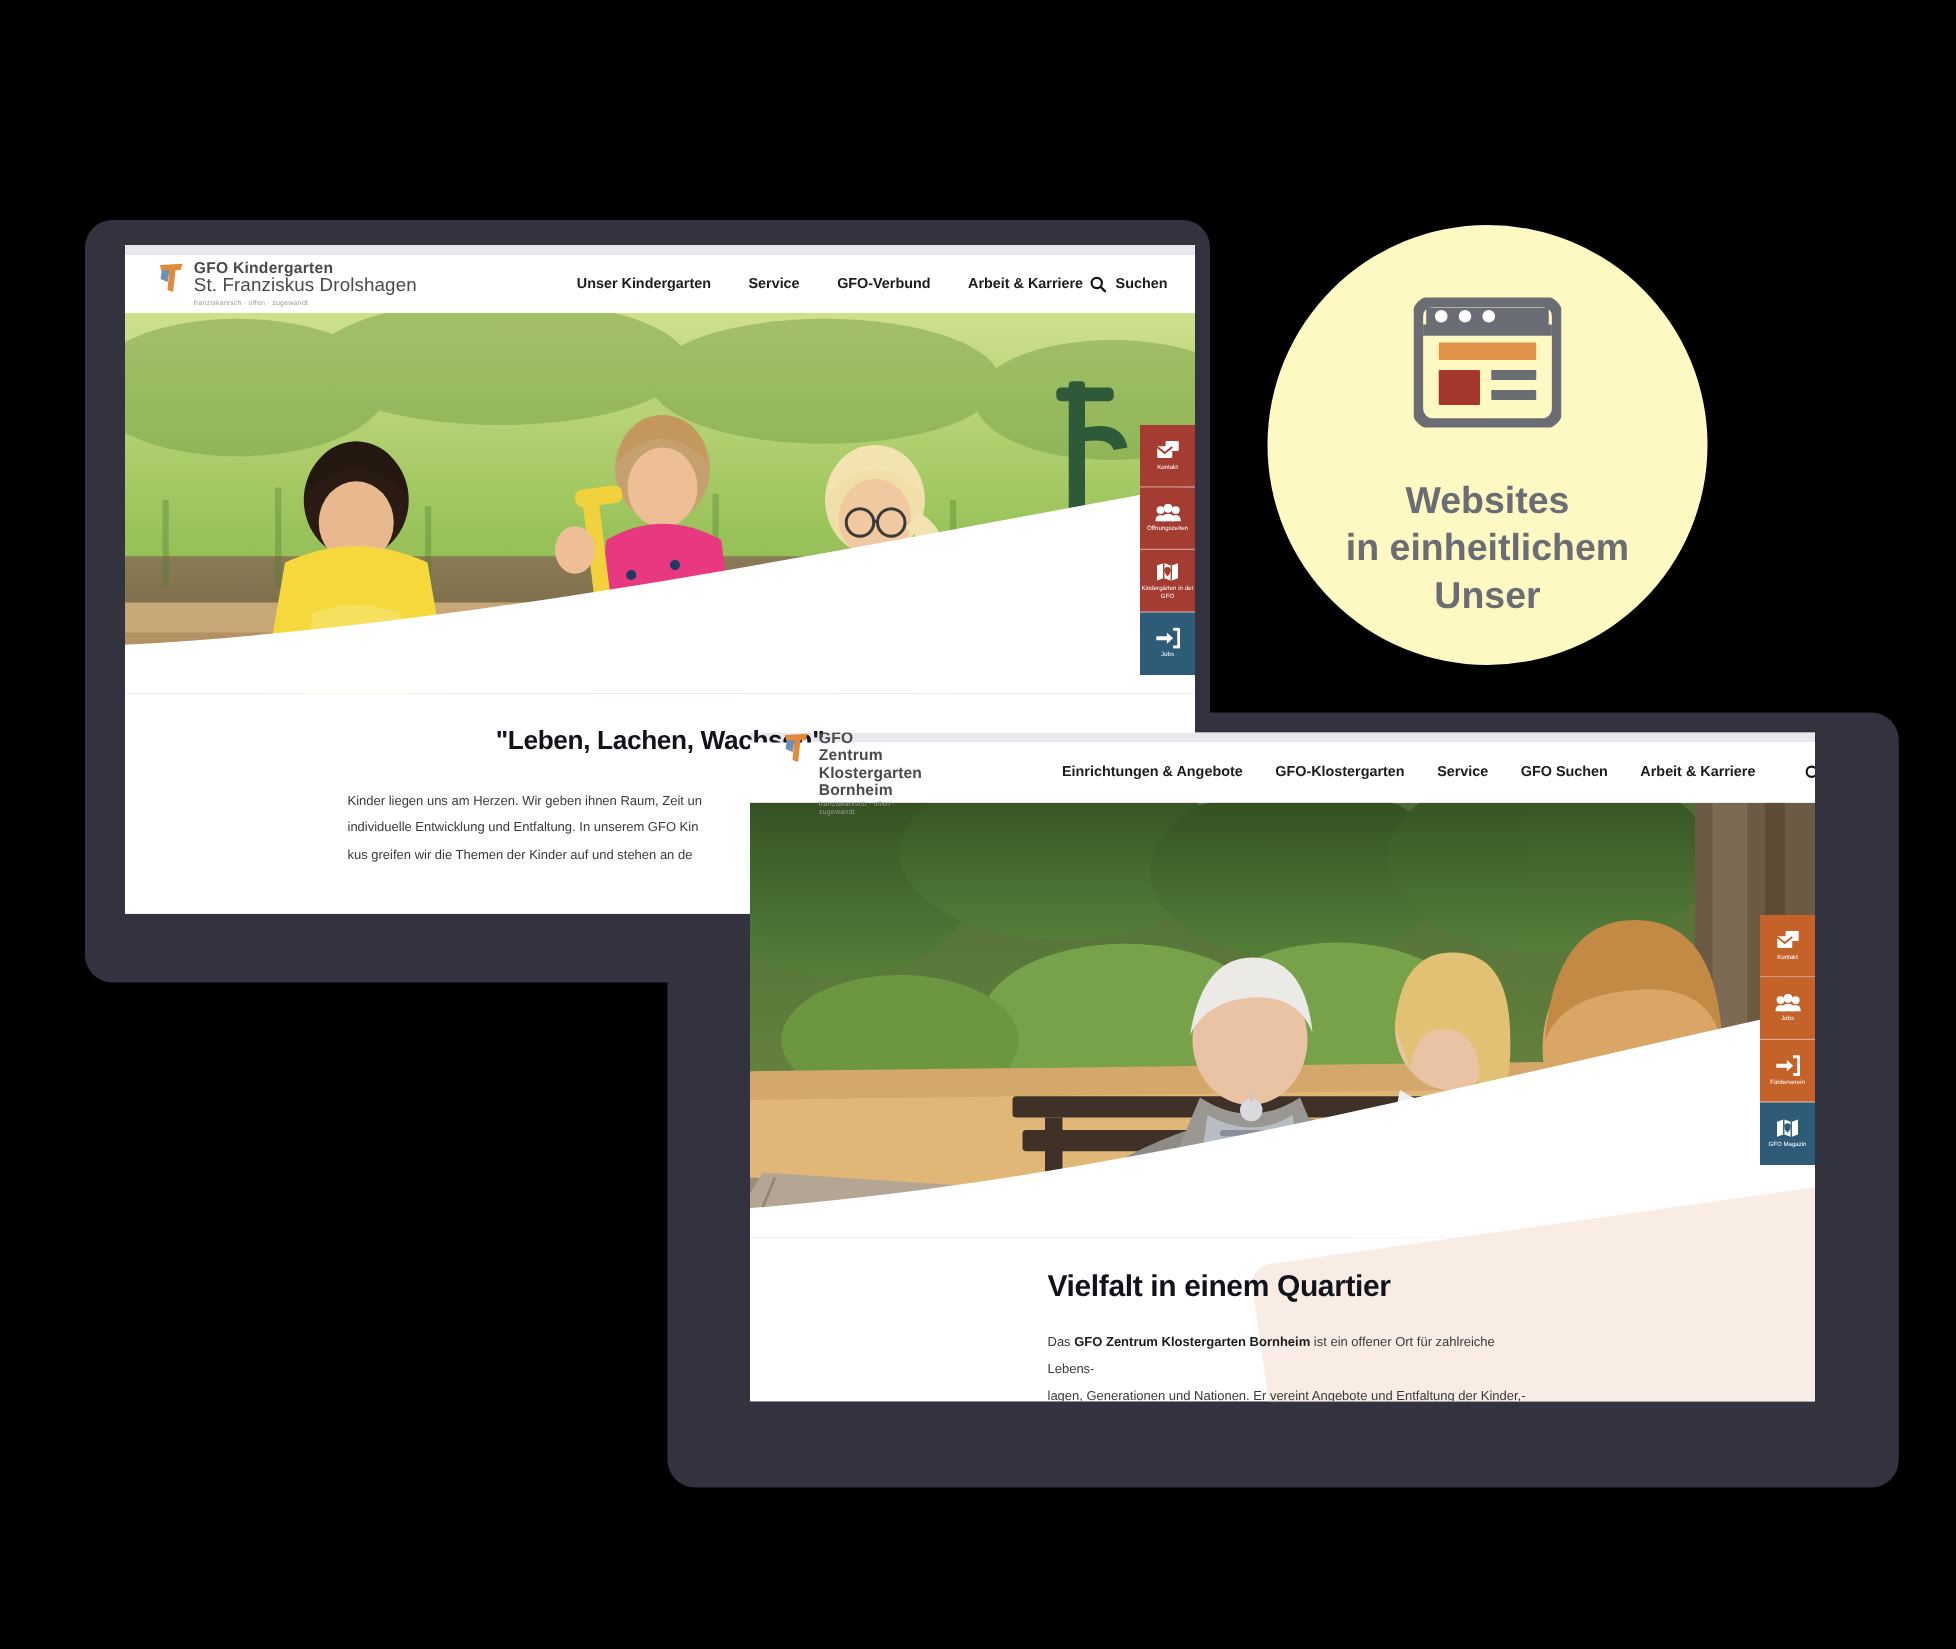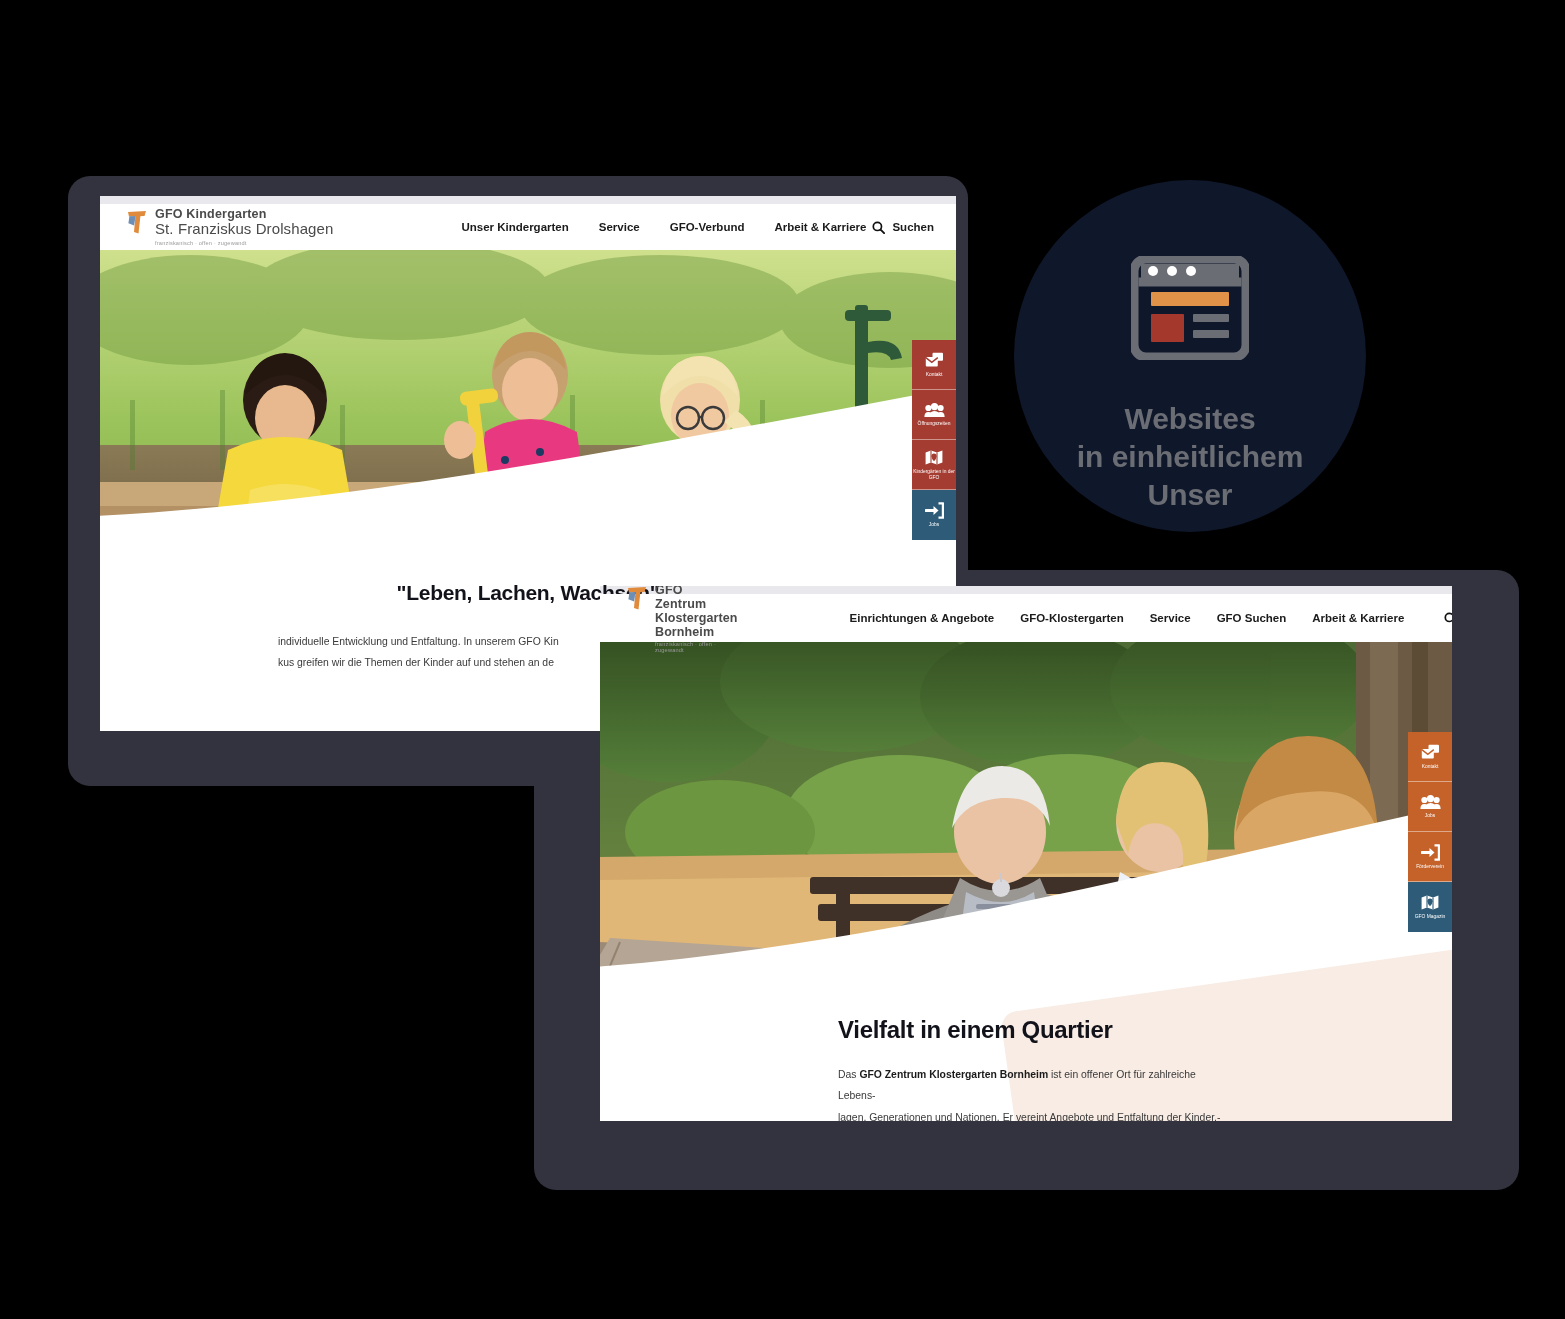--- a/index.html
+++ b/index.html
@@ -112,23 +112,23 @@
   #win2 .rail-tab.accent { background: #2d5b78; }
   #win2 .rail-label { font-size: 4.9px; margin-top: 3px; }
   #win2 .content { height: 139px; padding: 26px 0 0 0; }
   #win2 .c-title { font-size: 24px; margin-left: 238px; }
   #win2 .c-body { font-size: 10.4px; line-height: 2.05; margin: 20px 0 0 238px; width: 390px; }
 
   
   .badge {
     position: absolute; left: 1014px; top: 180px;
     width: 352px; height: 352px; border-radius: 50%;
-    background: #0f172a;
+    background: #fef9c3;
     display: flex; flex-direction: column;
-    align-items: center; justify-content: center;
+    align-items: center; justify-content: flex-start;
     padding-top: 58px;
   }
   .badge-ico { width: 118px; height: 104px; }
   .badge-text {
     margin-top: 40px; text-align: center;
     color: #6b6d74; font-size: 30px; font-weight: 700; line-height: 1.26;
   }
 </style>
 </head>
 <body>
@@ -300,20 +300,21 @@
           </svg>
           <span class="rail-label">Jobs</span>
         </div>
       </div>
     </div>
 
     <div class="content">
       <div class="c-inner">
         <div class="c-title">"Leben, Lachen, Wachsen"</div>
         <div class="c-body">
+          <div>Kinder liegen uns am Herzen. Wir geben ihnen Raum, Zeit un</div>
           <div>individuelle Entwicklung und Entfaltung. In unserem GFO Kin</div>
           <div>kus greifen wir die Themen der Kinder auf und stehen an de</div>
         </div>
       </div>
     </div>
   </div>
 
   <div class="win" id="win2">
     <div class="win-topbar"></div>
 

